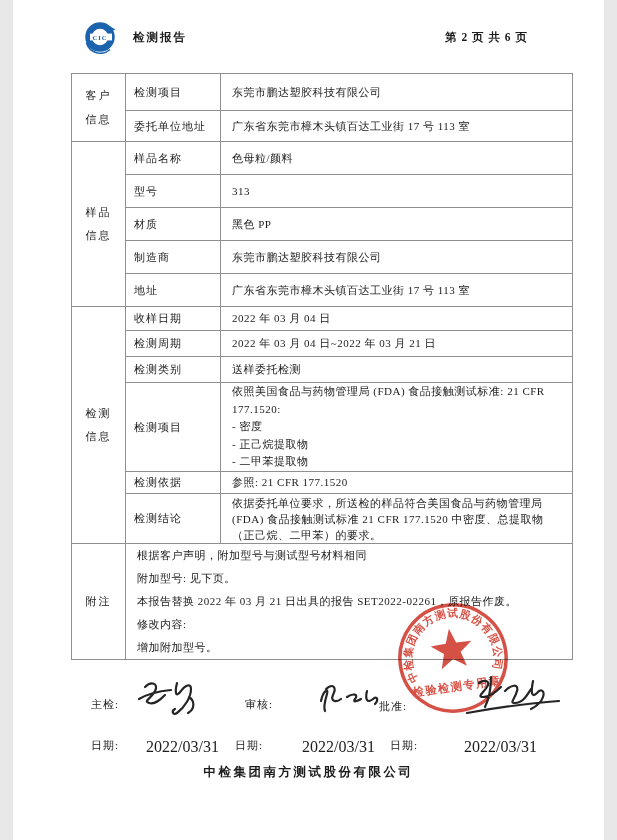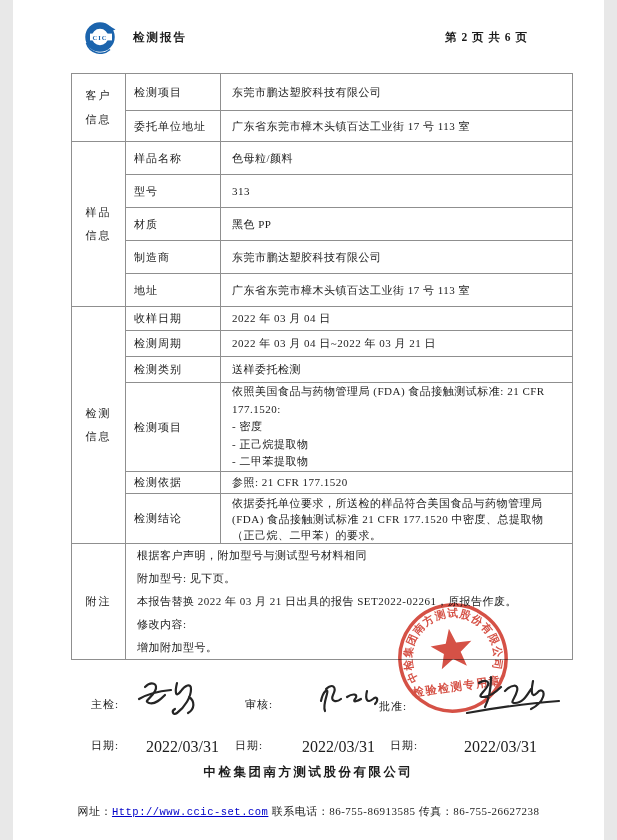--- a/index.html
+++ b/index.html
@@ -180,15 +180,14 @@
       <path id="stampArc" d="M 20.5 74.4 A 42 42 0 1 1 99.5 74.4" fill="none"></path>
       <text font-size="11" font-weight="bold" fill="#d0392c" letter-spacing="1">
         <textPath href="#stampArc" xlink:href="#stampArc" startOffset="50%" text-anchor="middle">中检集团南方测试股份有限公司</textPath>
       </text>
       <polygon fill="#d0392c" points="60,30 65.3,44.7 80.9,45.2 68.6,54.8 72.9,69.8 60,61 47.1,69.8 51.4,54.8 39.1,45.2 54.7,44.7"></polygon>
       <text x="60" y="93" text-anchor="middle" font-size="11.5" font-weight="bold" fill="#d0392c" letter-spacing="1.5">检验检测专用章</text>
     </g>
   </svg>
 
   <div class="abs foot-company">中检集团南方测试股份有限公司</div>
-  <div class="abs foot-line" style="top:804px;"><span>网址：</span><a href="#" class="foot-url">Http://www.ccic-set.com</a> <span>联系电话：</span><span>86-755-86913585</span> <span>传真：</span><span>86-755-26627238</span></div>
 
 </div>
 
 </body></html>

